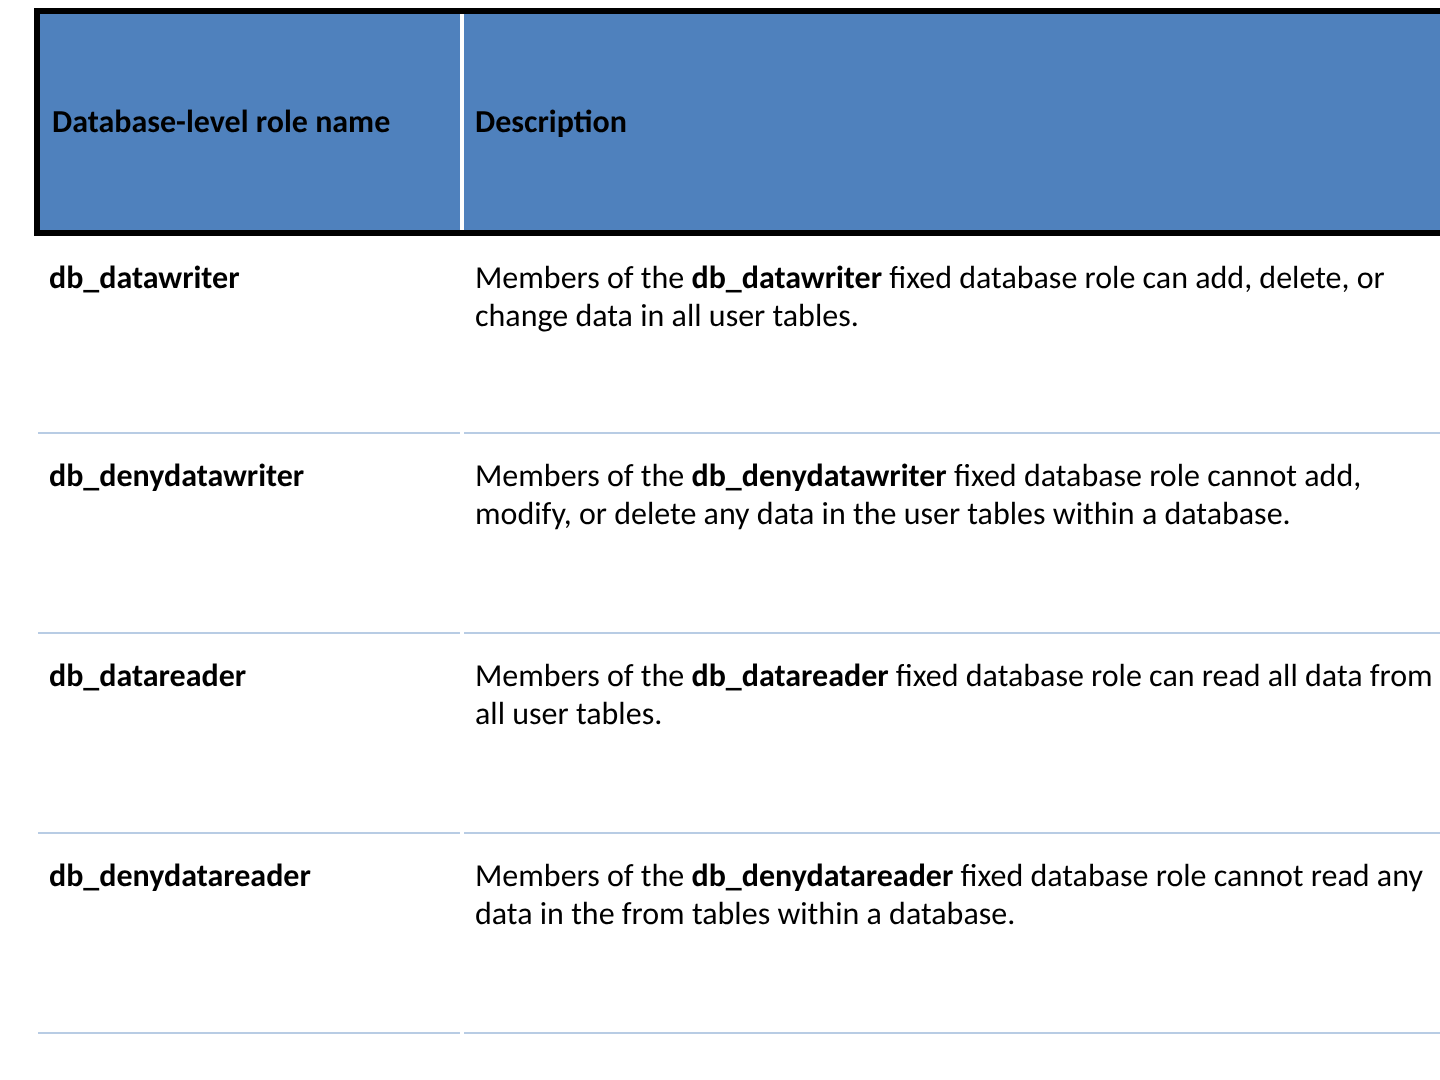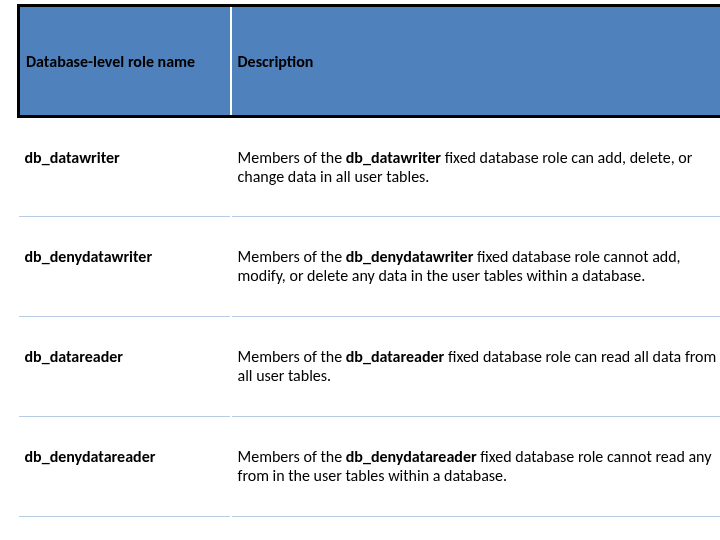--- a/index.html
+++ b/index.html
@@ -33,21 +33,21 @@
     border-top: 3px solid #000;
     border-bottom: 3px solid #000;
   }
   .table th:first-child {
     border-left: 3px solid #000;
   }
   .col-role { width: 212px; }
   .col-desc { width: auto; }
   .table tbody td {
     border-bottom: 1px solid #b8cce4;
-    padding-top: 30px;
+    padding-top: 12px;
     padding-bottom: 18px;
     line-height: 1.2;
   }
   .table tbody tr {
     height: 100px;
   }
   .table tbody td.role-cell {
     font-weight: 700;
     vertical-align: top;
   }
@@ -82,17 +82,17 @@
     </tr>
     <tr>
       <td class="role-cell">db_datareader</td>
       <td class="desc-cell">
         <span>Members of the </span><b>db_datareader</b><span> fixed database role can read all data from all user tables.</span>
       </td>
     </tr>
     <tr>
       <td class="role-cell">db_denydatareader</td>
       <td class="desc-cell">
-        <span>Members of the </span><b>db_denydatareader</b><span> fixed database role cannot read any from in the user tables within a database.</span>
+        <span>Members of the </span><b>db_denydatareader</b><span> fixed database role cannot read any data in the from tables within a database.</span>
       </td>
     </tr>
   </tbody>
 </table>
 
 </body></html>

